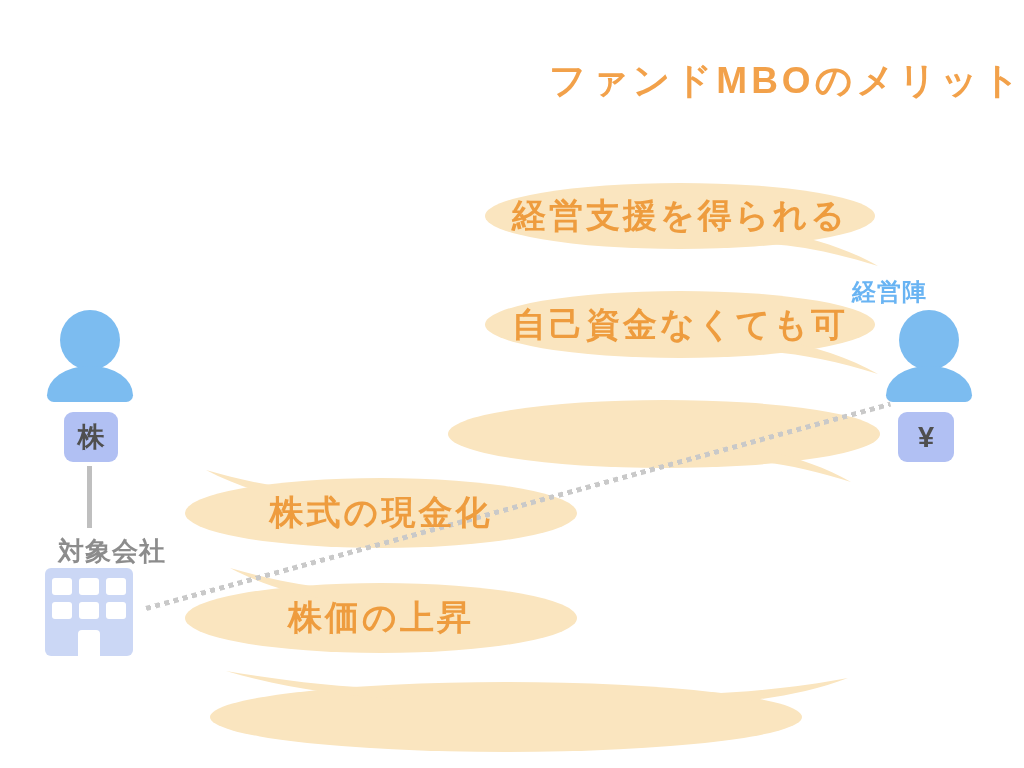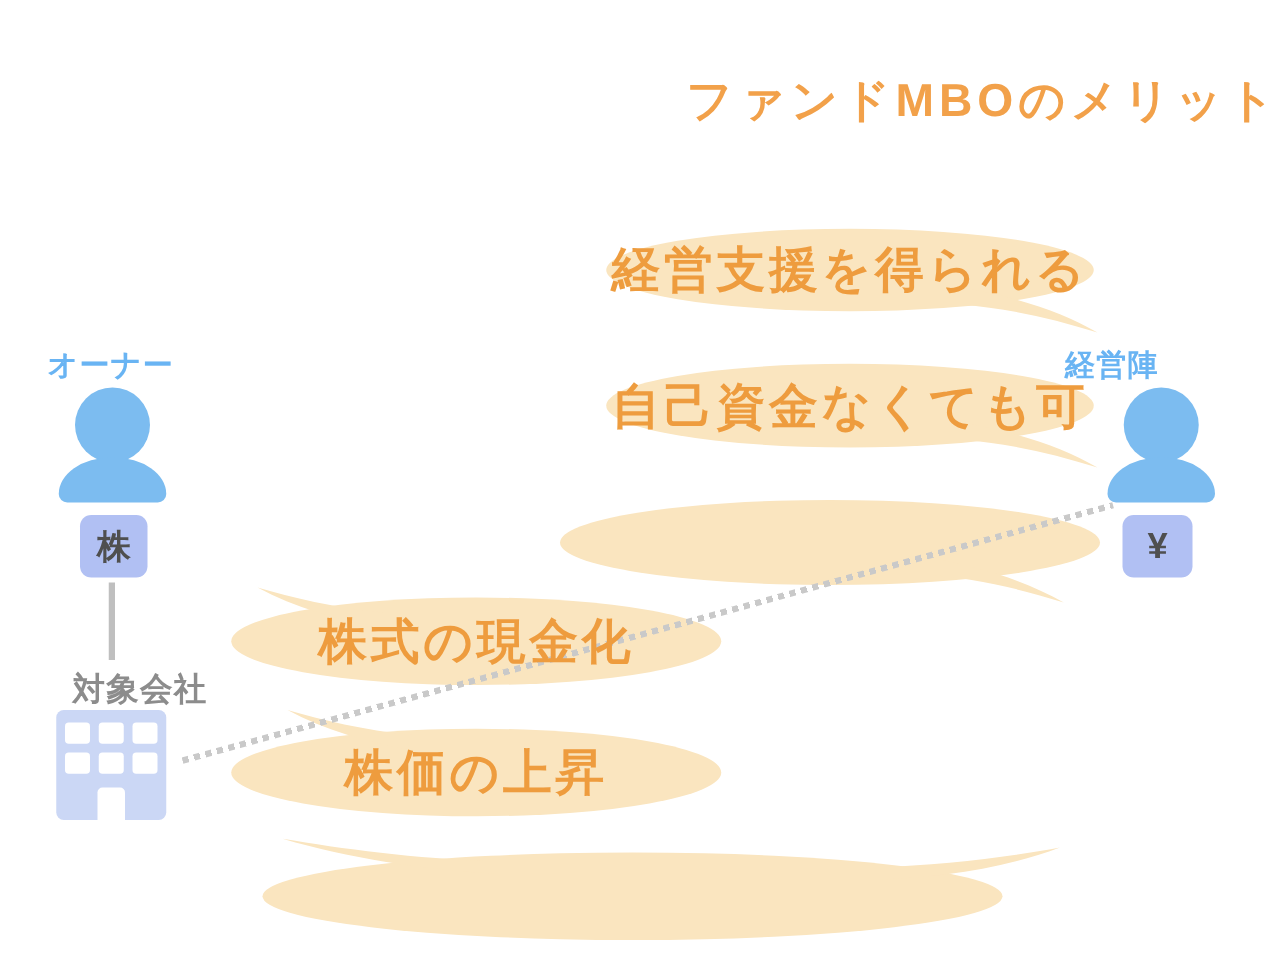--- a/index.html
+++ b/index.html
@@ -17,21 +17,21 @@
   .shape-layer{left:0;top:0;width:1024px;height:768px;z-index:1;}
   .dotted-line{z-index:2;}
   .text-layer{left:0;top:0;width:1024px;height:768px;z-index:3;pointer-events:none;}
   .actor-layer{left:0;top:0;width:1024px;height:768px;z-index:4;}
   
   .bubble{background:#FAE5BF;border-radius:50%;}
   .tail{overflow:visible;}
   .tail path{fill:#FAE5BF;}
   .bubble-label{
     display:flex;align-items:center;justify-content:center;
-    font-size:39px;font-weight:bold;letter-spacing:3px;color:#EE9C3E;white-space:nowrap;
+    font-size:34px;font-weight:bold;letter-spacing:3px;color:#EE9C3E;white-space:nowrap;
   }
   
   .dotted-line{
     left:146px;top:606px;width:772px;height:5px;
     background:repeating-linear-gradient(90deg,#C9C9C9 0 5px,transparent 5px 9.5px);
     transform:rotate(-15.35deg);transform-origin:0 50%;
   }
   
   .role-label{font-size:24px;font-weight:bold;letter-spacing:1px;color:#69B4F3;white-space:nowrap;}
   .person{width:86px;height:92px;}
@@ -104,21 +104,20 @@
 
   <div class="abs text-layer">
     <div class="abs bubble-label" style="left:485px;top:183px;width:390px;height:66px;">経営支援を得られる</div>
     <div class="abs bubble-label" style="left:485px;top:291px;width:390px;height:67px;">自己資金なくても可</div>
     <div class="abs bubble-label" style="left:185px;top:478px;width:392px;height:70px;">株式の現金化</div>
     <div class="abs bubble-label" style="left:185px;top:583px;width:392px;height:70px;">株価の上昇</div>
   </div>
 
   <div class="abs actor-layer">
 
-    <div class="abs role-label" style="left:38px;top:276px;">オーナー</div>
     <div class="abs person" style="left:47px;top:310px;">
       <div class="head"></div>
       <div class="torso"></div>
     </div>
     <div class="abs badge stock-badge">株</div>
     <div class="abs stock-connector"></div>
     <div class="abs company-label">対象会社</div>
     <div class="abs building">
       <div class="win" style="left:7px;top:10px;"></div>
       <div class="win" style="left:34px;top:10px;"></div>

